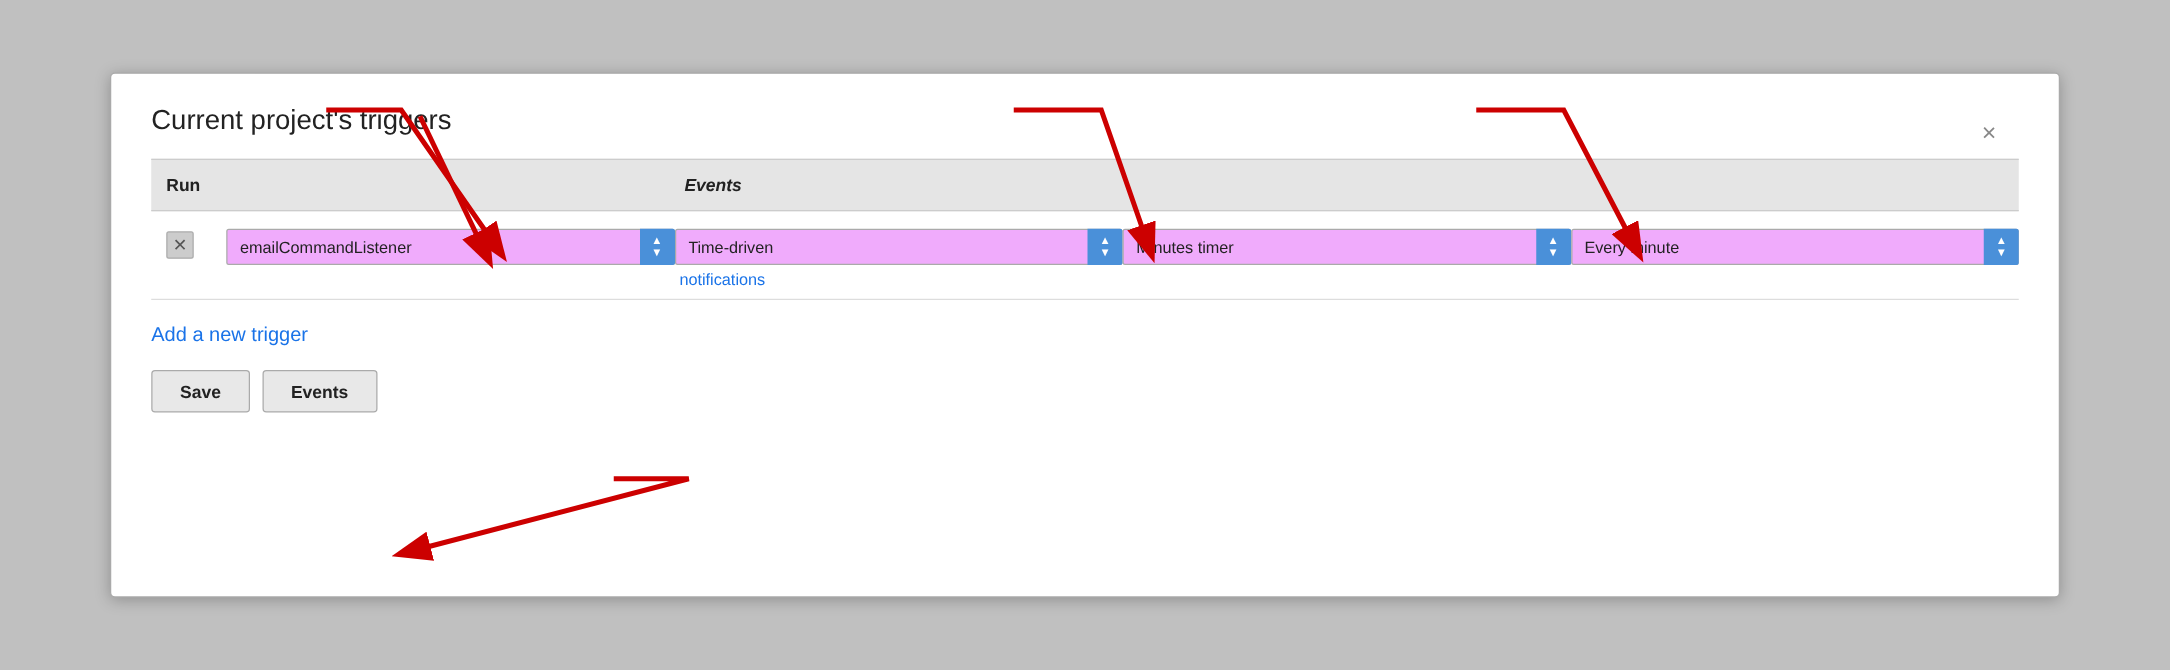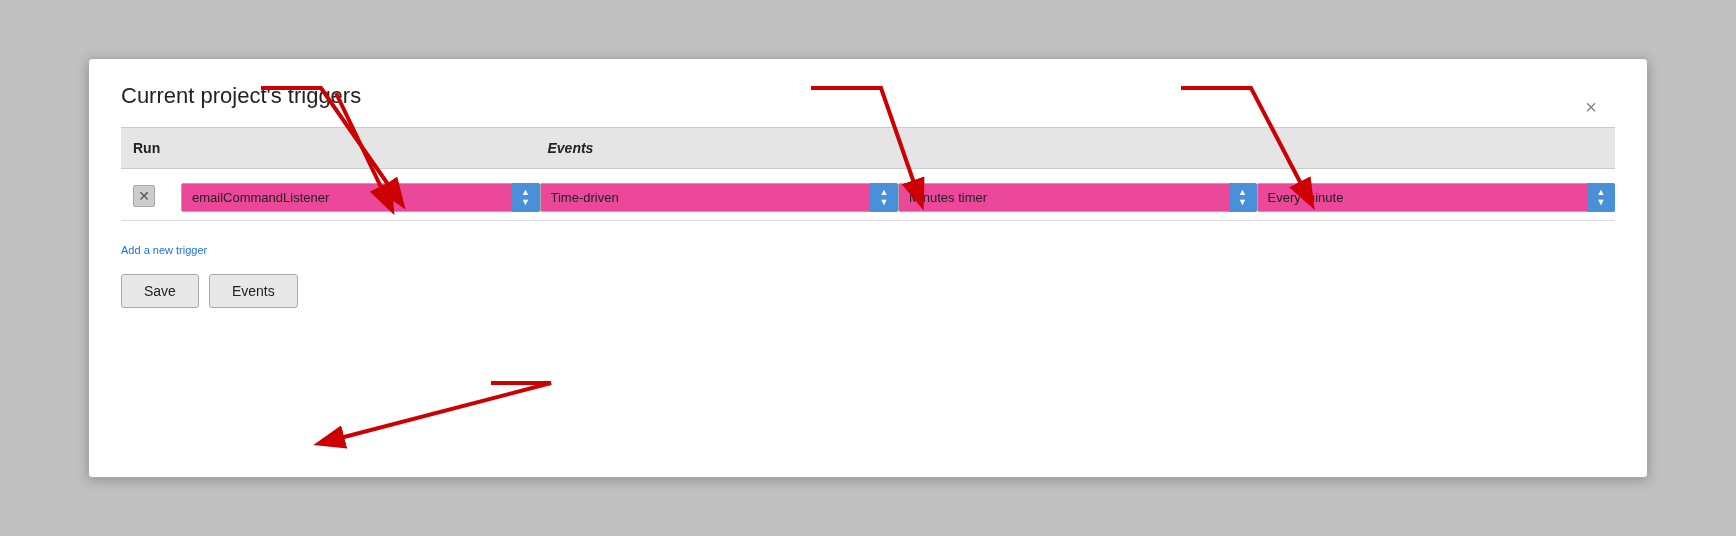--- a/index.html
+++ b/index.html
@@ -100,21 +100,21 @@
     }
 
     select {
       appearance: none;
       -webkit-appearance: none;
       border: 1px solid #aaa;
       border-radius: 2px;
       padding: 6px 32px 6px 10px;
       font-size: 13px;
       color: #222;
-      background: #ec4899;
+      background: #f0abfc;
       width: 100%;
       cursor: pointer;
     }
 
     .select-container {
       position: relative;
       width: 100%;
       margin-right: 10px;
     }
 
@@ -152,34 +152,34 @@
       padding-left: 4px;
     }
 
     .trigger-actions {
       padding: 20px 0 16px 0;
     }
 
     .add-trigger-link {
       color: #1a73e8;
       text-decoration: none;
-      font-size: 11px;
+      font-size: 16px;
       display: inline-block;
       margin-bottom: 18px;
     }
 
     .button-row {
       display: flex;
       gap: 10px;
     }
 
     .btn {
       padding: 8px 22px;
       font-size: 14px;
-      font-weight: normal;
+      font-weight: bold;
       border: 1px solid #aaa;
       border-radius: 3px;
       background: #e8e8e8;
       cursor: pointer;
       color: #222;
     }
 
     svg.arrows-svg {
       position: absolute;
       top: 0;
@@ -233,20 +233,21 @@
         <div class="select-container">
           <select>
             <option>Time-driven</option>
             <option>From spreadsheet</option>
           </select>
           <div class="select-arrows">
             <span>▲</span>
             <span>▼</span>
           </div>
         </div>
+        <a href="#" class="notifications-link">notifications</a>
       </div>
 
       <div class="select-container">
         <select>
           <option>Minutes timer</option>
           <option>Hour timer</option>
           <option>Day timer</option>
           <option>Week timer</option>
           <option>Month timer</option>
         </select>

